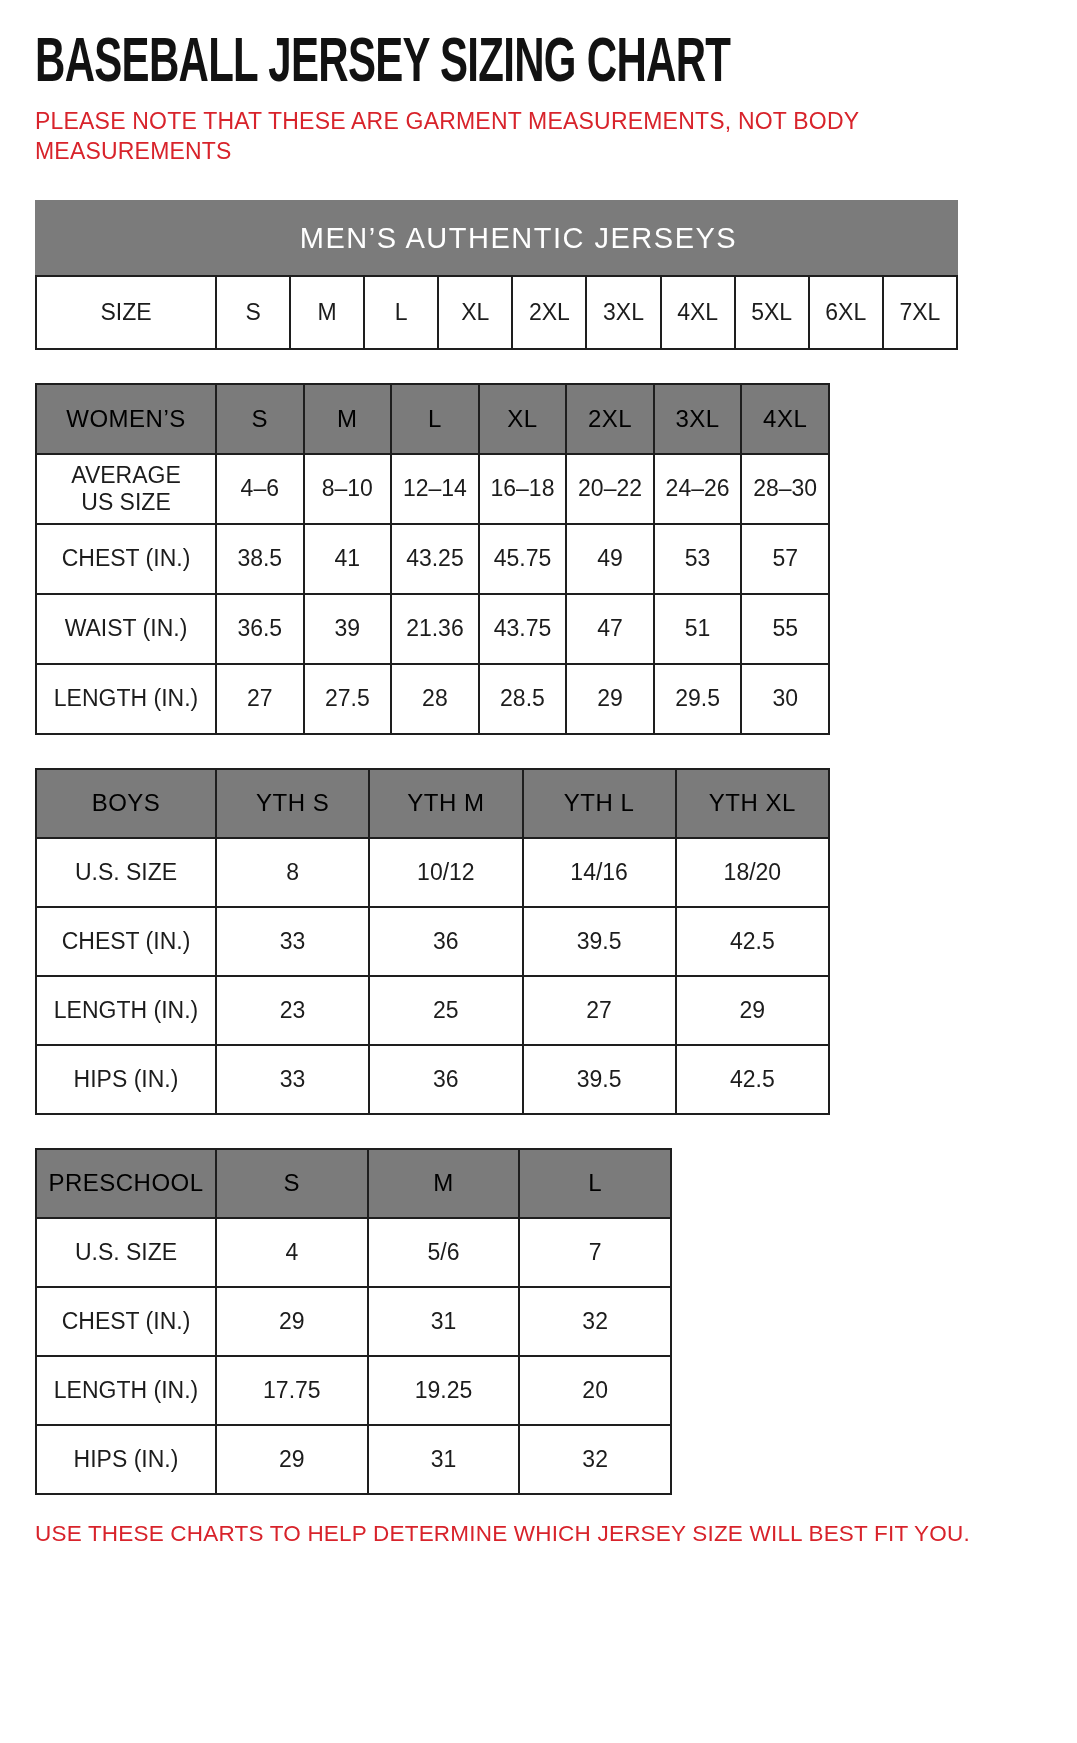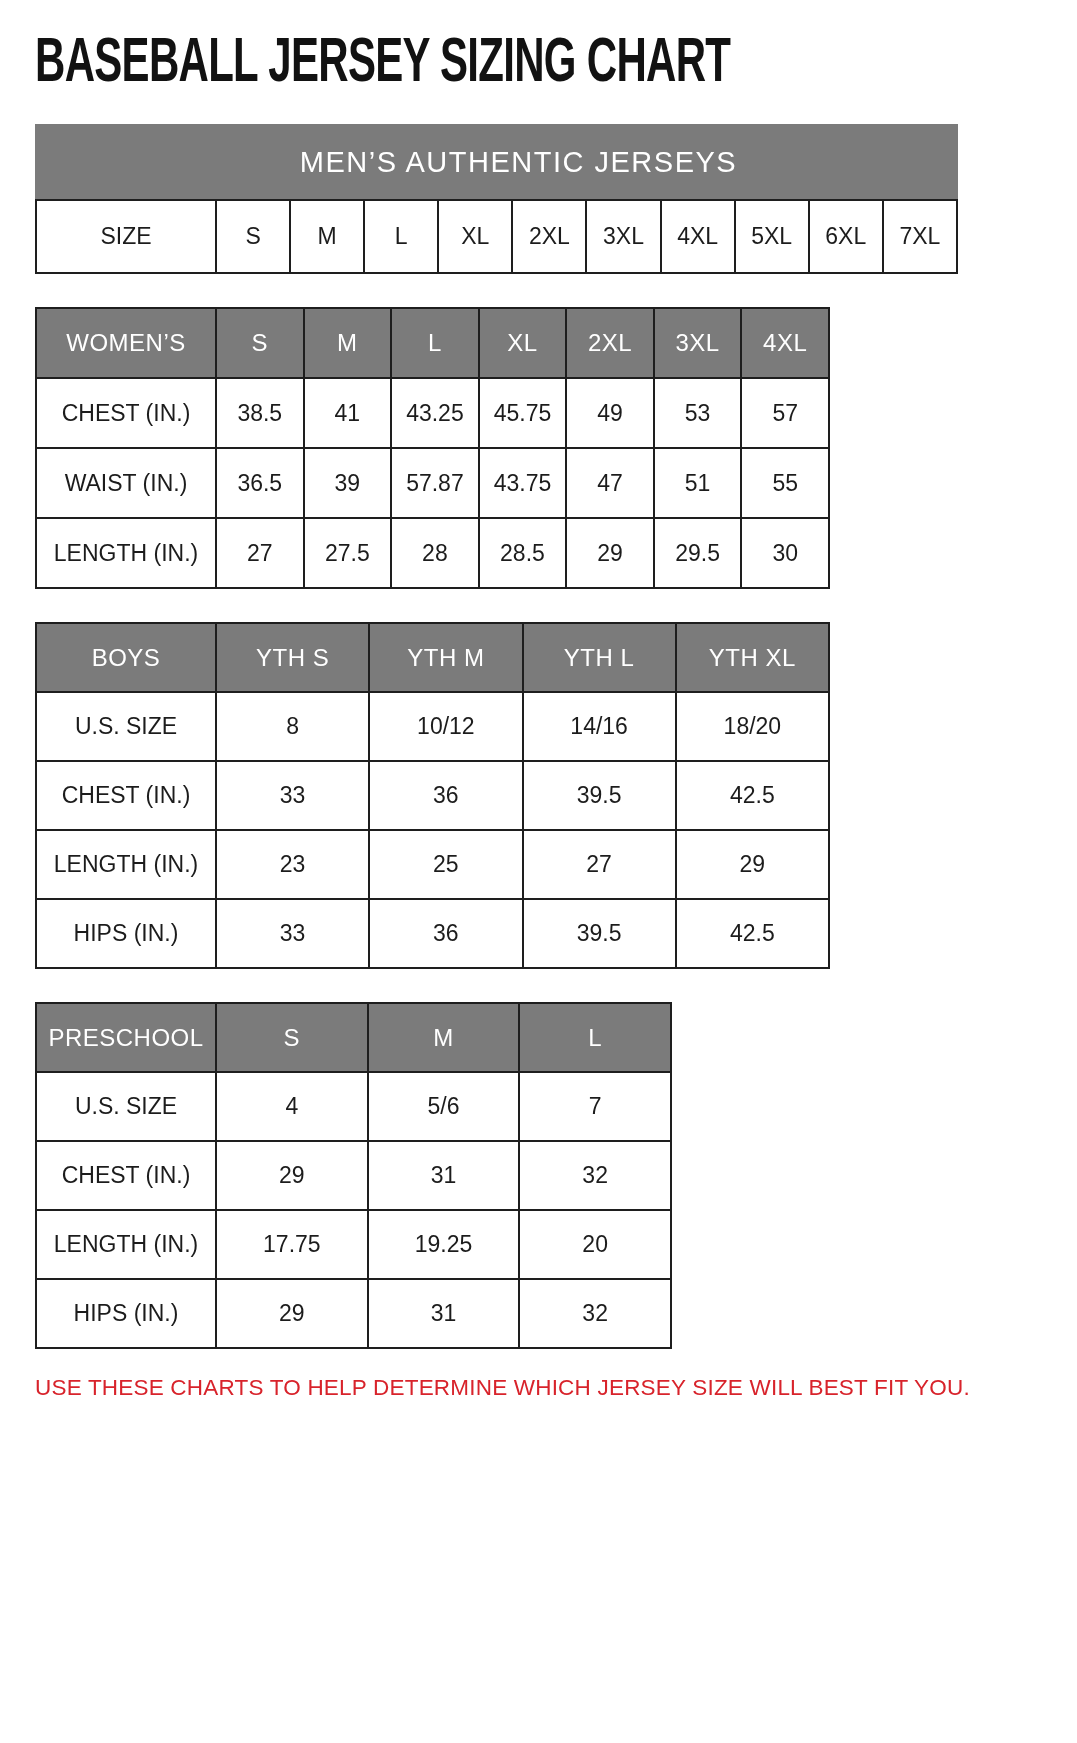--- a/index.html
+++ b/index.html
@@ -52,21 +52,21 @@
     font-weight: 400;
     padding: 0 4px;
     color: #1c1c1c;
     background: #ffffff;
   }
   .tbl .row-label { white-space: pre-line; }
 
   
   .tbl th.hdr {
     background: var(--gray, #7b7b7b);
-    color: #ffffff;
+    color: #000000;
     font-size: 24px;
     font-weight: 400;
     letter-spacing: 0.5px;
   }
 
   
   .tbl-mens { width: 923px; margin-top: 26px; }
   .tbl-mens thead tr { height: 75px; }
   .tbl-mens tbody tr { height: 73px; }
   th.banner-cell {
@@ -89,20 +89,21 @@
   .tbl-preschool { width: 637px; }
   .tbl-preschool tr { height: 69px; }
 </style>
 </head>
 <body>
 
 <div class="page">
 
   <h1 class="title">BASEBALL JERSEY SIZING CHART</h1>
 
+  <p class="note">PLEASE NOTE THAT THESE ARE GARMENT MEASUREMENTS, NOT BODY MEASUREMENTS</p>
 
   <table class="tbl tbl-mens">
     <colgroup>
       <col style="width:180px">
       <col span="10">
     </colgroup>
     <thead>
       <tr>
         <th class="banner-cell" colspan="11">MEN’S AUTHENTIC JERSEYS</th>
       </tr>
@@ -136,34 +137,45 @@
           <th class="hdr">M</th>
           <th class="hdr">L</th>
           <th class="hdr">XL</th>
           <th class="hdr">2XL</th>
           <th class="hdr">3XL</th>
           <th class="hdr">4XL</th>
         </tr>
       </thead>
     <tbody>
         <tr>
+          <td class="row-label">AVERAGE
+US SIZE</td>
+          <td>4–6</td>
+          <td>8–10</td>
+          <td>12–14</td>
+          <td>16–18</td>
+          <td>20–22</td>
+          <td>24–26</td>
+          <td>28–30</td>
+        </tr>
+        <tr>
           <td class="row-label">CHEST (IN.)</td>
           <td>38.5</td>
           <td>41</td>
           <td>43.25</td>
           <td>45.75</td>
           <td>49</td>
           <td>53</td>
           <td>57</td>
         </tr>
         <tr>
           <td class="row-label">WAIST (IN.)</td>
           <td>36.5</td>
           <td>39</td>
-          <td>57.87</td>
+          <td>21.36</td>
           <td>43.75</td>
           <td>47</td>
           <td>51</td>
           <td>55</td>
         </tr>
         <tr>
           <td class="row-label">LENGTH (IN.)</td>
           <td>27</td>
           <td>27.5</td>
           <td>28</td>

